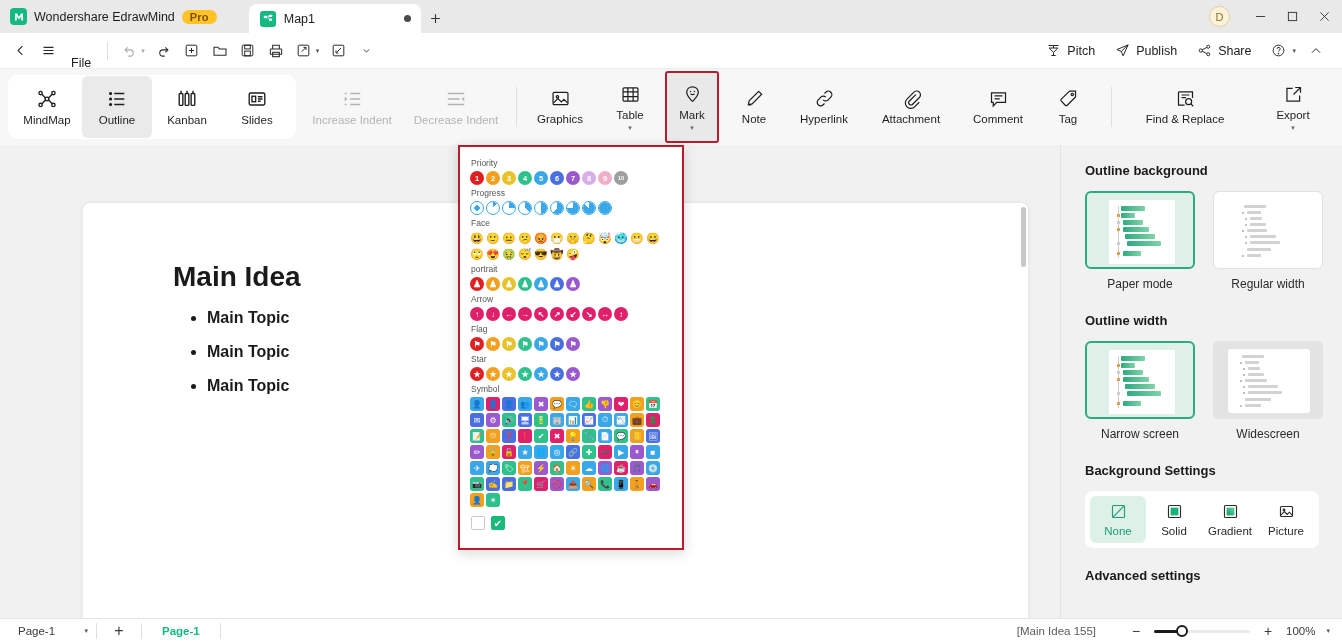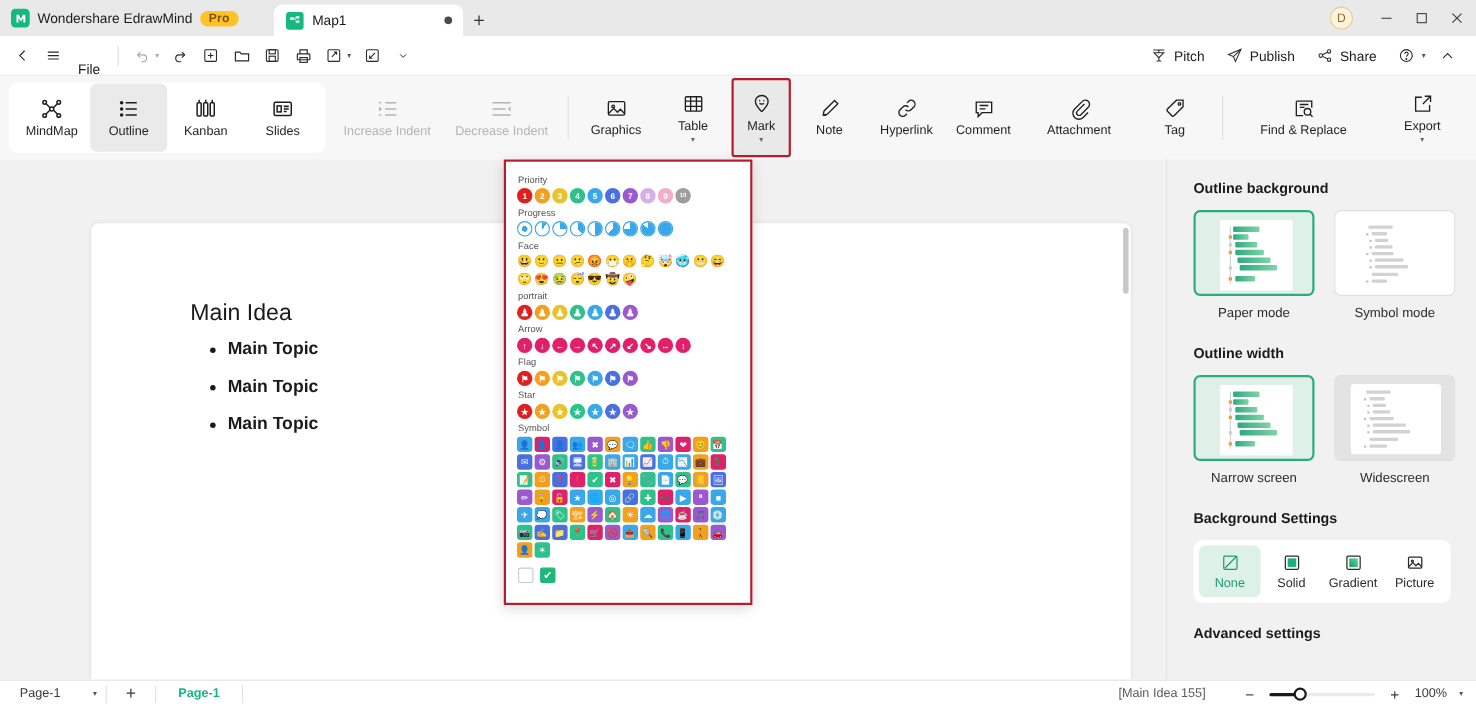--- a/index.html
+++ b/index.html
@@ -114,22 +114,22 @@
   .canvas-wrap {
     position: absolute; left: 0; top: 0; right: 282px; bottom: 0;
     overflow: hidden;
   }
   .paper {
     position: absolute; left: 83px; top: 58px; width: 945px; height: 415px;
     background: #fff; border-radius: 7px 7px 0 0;
     box-shadow: 0 0 5px rgba(0,0,0,.08);
   }
   .outline-root {
-    position: absolute; left: 90px; top: 70px; font-size: 21px;
-    font-weight: normal; color: #1a1a1a;
+    position: absolute; left: 90px; top: 58px; font-size: 28px;
+    font-weight: bold; color: #1a1a1a;
   }
   .outline-list { position: absolute; left: 108px; top: 98px; }
   .outline-item {
     display: flex; align-items: center; gap: 11px;
     font-size: 16px; font-weight: bold; color: #1a1a1a; height: 34px;
   }
   .bullet { width: 5px; height: 5px; background: #1a1a1a; border-radius: 50%; }
 
   .vscroll {
     position: absolute; right: 2px; top: 4px; width: 5px; height: 60px;
@@ -482,32 +482,32 @@
           </svg>
         <span class="rlabel">Note</span>
       </div>
       <div class="rbtn">
         <svg width="21" height="21" viewBox="0 0 24 24" fill="none" stroke="#1f1f1f" stroke-width="1.4">
             <path d="M10.5 13.5a4 4 0 005.7 0l3-3a4 4 0 10-5.7-5.7l-1.5 1.5"></path>
             <path d="M13.5 10.5a4 4 0 00-5.7 0l-3 3a4 4 0 105.7 5.7l1.5-1.5"></path>
           </svg>
         <span class="rlabel">Hyperlink</span>
       </div>
+      <div class="rbtn wide">
+        <svg width="21" height="21" viewBox="0 0 24 24" fill="none" stroke="#1f1f1f" stroke-width="1.4">
+            <path d="M17 7.5l-7.4 7.4a2.6 2.6 0 103.7 3.7l7.4-7.4a4.4 4.4 0 10-6.2-6.2l-7.7 7.7a6.2 6.2 0 108.8 8.8l5.2-5.2"></path>
+          </svg>
+        <span class="rlabel">Attachment</span>
+      </div>
       <div class="rbtn">
         <svg width="21" height="21" viewBox="0 0 24 24" fill="none" stroke="#1f1f1f" stroke-width="1.4">
             <path d="M4 5.5h16v11H10l-4 4v-4H4z"></path>
             <path d="M7.5 9h9M7.5 12.5h6"></path>
           </svg>
         <span class="rlabel">Comment</span>
-      </div>
-      <div class="rbtn wide">
-        <svg width="21" height="21" viewBox="0 0 24 24" fill="none" stroke="#1f1f1f" stroke-width="1.4">
-            <path d="M17 7.5l-7.4 7.4a2.6 2.6 0 103.7 3.7l7.4-7.4a4.4 4.4 0 10-6.2-6.2l-7.7 7.7a6.2 6.2 0 108.8 8.8l5.2-5.2"></path>
-          </svg>
-        <span class="rlabel">Attachment</span>
       </div>
       <div class="rbtn">
         <svg width="21" height="21" viewBox="0 0 24 24" fill="none" stroke="#1f1f1f" stroke-width="1.4">
             <path d="M13.2 3.5H20v6.8l-9.4 9.4a1.6 1.6 0 01-2.3 0L3.8 15a1.6 1.6 0 010-2.3z"></path>
             <circle cx="16.3" cy="7.4" r="1.3"></circle>
           </svg>
         <span class="rlabel">Tag</span>
       </div>
 
       <div class="rsep"></div>
@@ -598,21 +598,21 @@
                   <div class="gr-line" style="left:15px;top:30px;width:20px;"></div>
                   <div class="gr-dot" style="left:13px;top:37px;"></div>
                   <div class="gr-line" style="left:18px;top:36px;width:26px;"></div>
                   <div class="gr-dot" style="left:13px;top:43px;"></div>
                   <div class="gr-line" style="left:18px;top:42px;width:30px;"></div>
                   <div class="gr-line" style="left:15px;top:49px;width:24px;"></div>
                   <div class="gr-dot" style="left:10px;top:56px;"></div>
                   <div class="gr-line" style="left:15px;top:55px;width:14px;"></div>
                 </div>
               </div>
-              <div class="sb-caption">Symbol mode</div>
+              <div class="sb-caption">Regular width</div>
             </div>
           </div>
         </div>
 
         <div class="sb-sect">
           <div class="sb-h">Outline width</div>
           <div class="sb-cards">
             <div class="sb-card sel">
               <div class="sb-thumb">
                 <div class="thumb-page">

